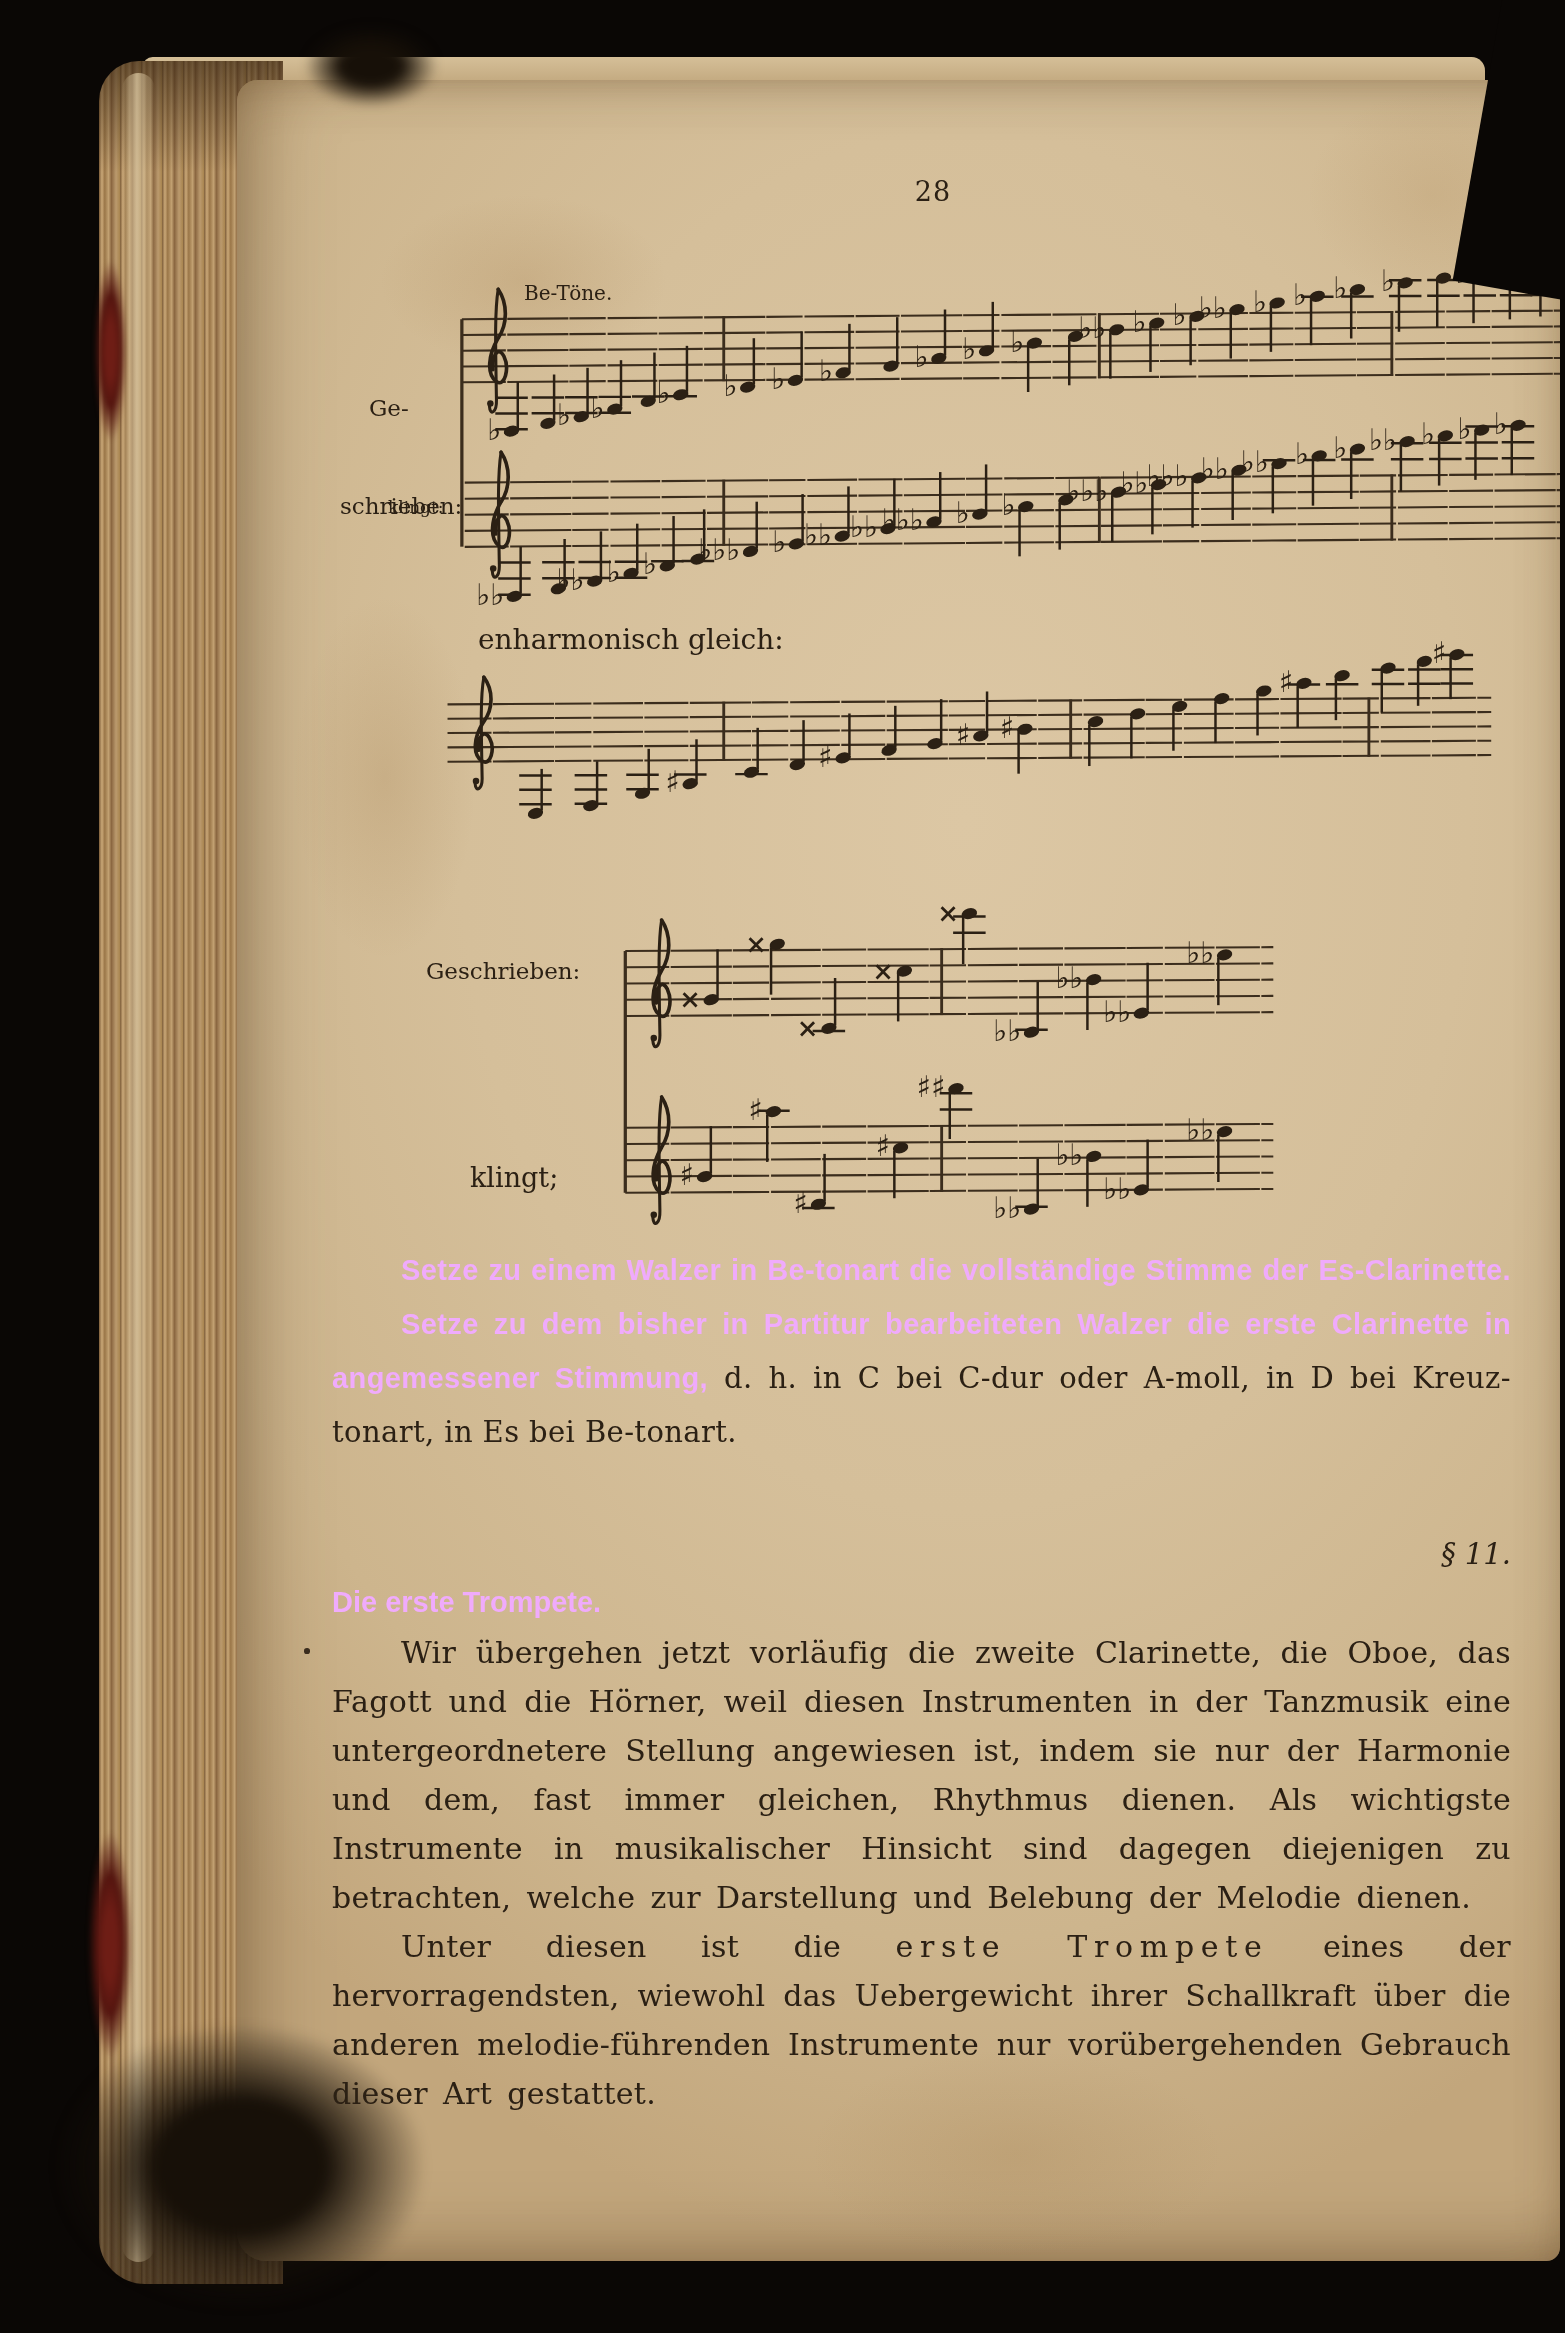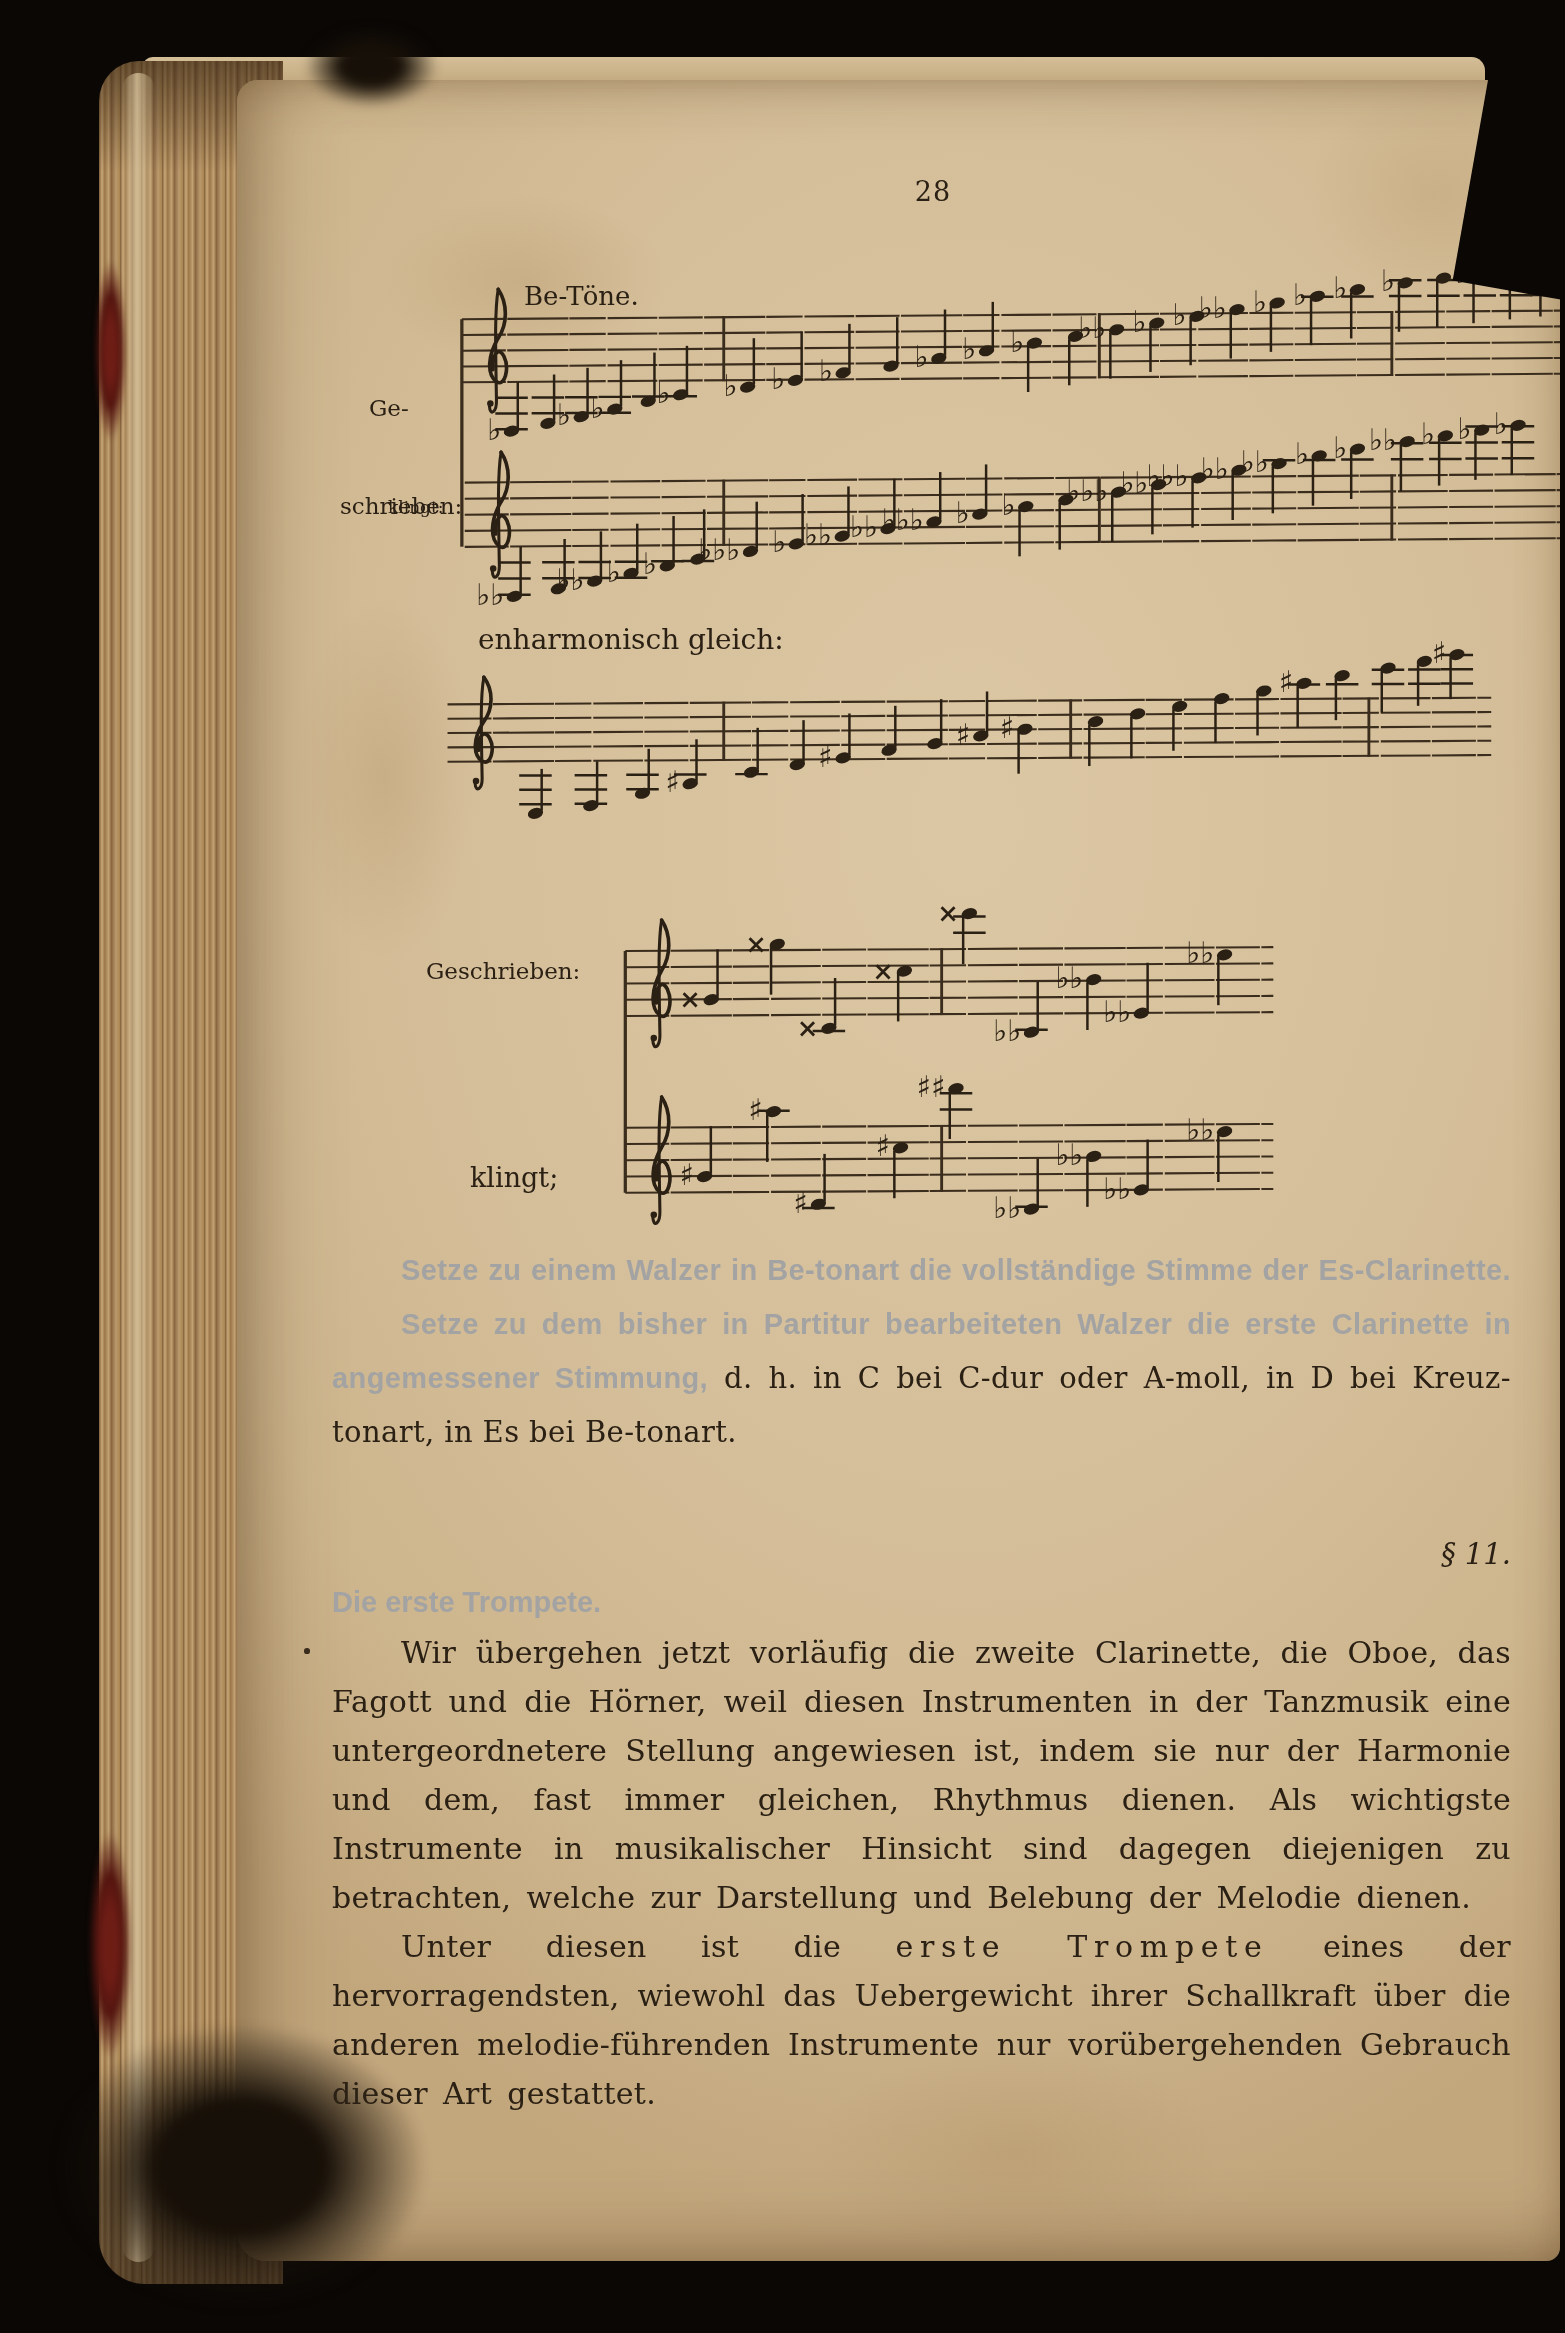--- a/index.html
+++ b/index.html
@@ -33,29 +33,29 @@
                inset 0 33px 57px -43px rgba(92,64,32,.45),
                inset 0 -43px 76px -43px rgba(92,64,32,.5);}
   .stain{position:absolute;border-radius:50%;pointer-events:none;}
   .stain.s1{left:143px;top:115px;width:287px;height:172px;background:radial-gradient(closest-side,rgba(160,120,70,.20),transparent);}
   .stain.s2{left:57px;top:516px;width:182px;height:363px;background:radial-gradient(closest-side,rgba(150,110,60,.18),transparent);}
   .stain.s3{left:1071px;top:9.6px;width:249px;height:210px;background:radial-gradient(closest-side,rgba(165,125,75,.16),transparent);}
   .stain.s4{left:574px;top:1969px;width:411px;height:210px;background:radial-gradient(closest-side,rgba(150,112,62,.16),transparent);}
   
   .t{position:absolute;z-index:3;white-space:pre;}
   .page-number{left:885px;top:176px;width:96px;text-align:center;font-size:27px;letter-spacing:1px;}
-  .be-toene{left:524px;top:281px;font-size:26px;}
+  .be-toene{left:524px;top:281px;font-size:20px;}
   .ge-label{left:340px;top:327px;font-size:23px;line-height:32.5px;}
   .ge-label .l1{padding-left:29px;}
   .klingt1{left:350px;top:497px;font-size:17px;margin-left:38px;}
   .enh{left:478px;top:623px;font-size:28px;}
   .einige{left:405px;top:834px;font-size:30px;}
   .geschr2{left:426px;top:958px;font-size:23px;}
   .klingt2{left:470px;top:1162px;font-size:27px;}
-  .heavy{font-family:"Liberation Sans","DejaVu Sans",sans-serif;font-weight:bold;color:#a3a3a3;}
+  .heavy{font-family:"Liberation Sans","DejaVu Sans",sans-serif;font-weight:bold;color:#f0abfc;}
   .exercise{position:absolute;left:332px;top:1243px;width:1179px;z-index:3;font-size:29px;line-height:54px;}
   .ex-line{text-align:justify;text-align-last:justify;white-space:normal;letter-spacing:0.4px;}
   .ex-line.indent{padding-left:69px;}
   .ex-line.last{text-align-last:left;}
   .section-number{left:332px;top:1537px;width:1179px;text-align:right;font-size:29px;font-style:italic;}
   .section-title{left:332px;top:1586px;width:1179px;text-align:left;font-size:29px;}
   .body-text{position:absolute;left:332px;top:1628px;width:1179px;z-index:3;
     font-size:30px;line-height:49px;text-align:justify;word-spacing:.18em;letter-spacing:0.3px;}
   .body-text p{margin:0;text-indent:69px;}
   .sperr{letter-spacing:6.7px;}

